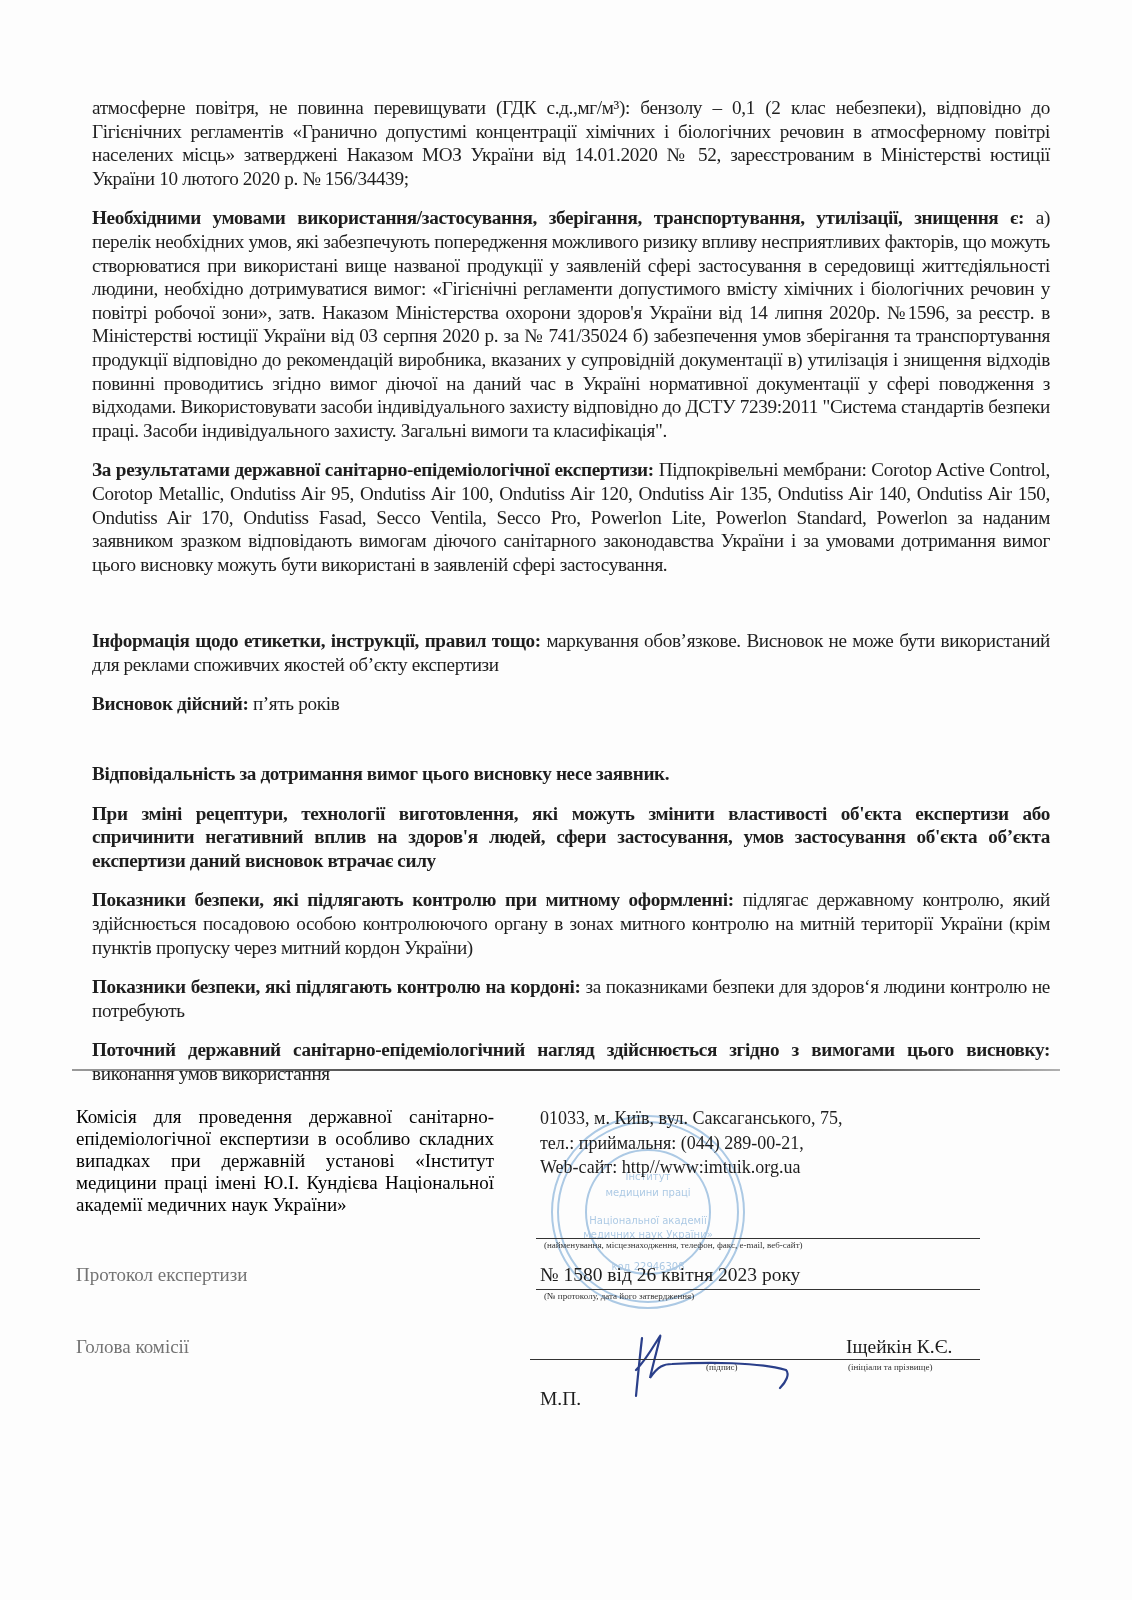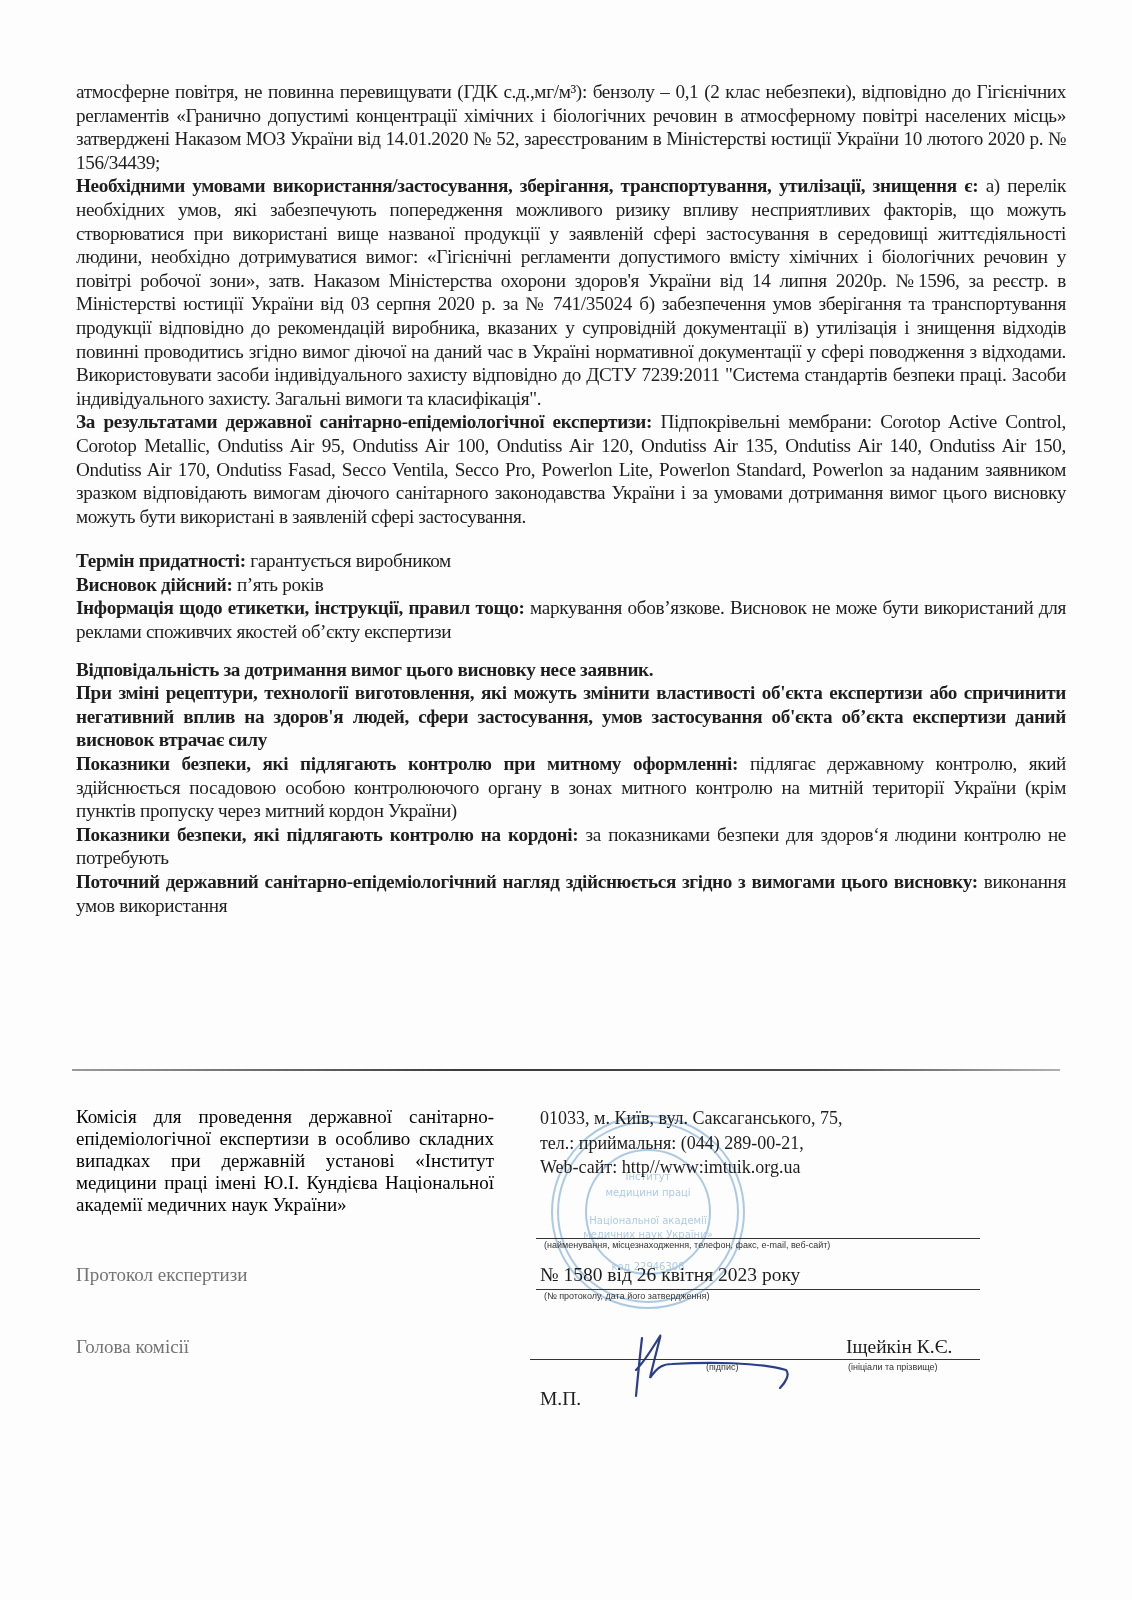--- a/index.html
+++ b/index.html
@@ -7,65 +7,64 @@
     .page {
       position: absolute; left: 0; top: 0; width: 1132px; height: 1600px;
       background: #fdfdfd; color: #1e1e1e;
       font-family: "Liberation Serif", "DejaVu Serif", serif;
     }
     .body-text {
       position: absolute; left: 76px; top: 80px; width: 990px;
       font-size: 19.2px; line-height: 23.6px; text-align: justify;
       letter-spacing: -0.35px;
     }
-    .body-text p { margin: 0; }
+    .body-text p { margin: 16px; }
     .body-text b { font-weight: bold; }
     .gap-small { height: 14px; }
     .gap { height: 21px; }
     .rule-main {
       position: absolute; left: 72px; top: 1069px; width: 988px; height: 2px;
       background: linear-gradient(90deg, #9a9a9a, #3a3a3a 40%, #4a4a4a 75%, #b0b0b0);
     }
     .left-col {
       position: absolute; left: 76px; top: 1106px; width: 418px;
       font-size: 19px; line-height: 22px; text-align: justify;
       text-align-last: left; color: #000000;
     }
     .left-col p { margin: 0; }
     .left-label { position: absolute; left: 76px; font-size: 19px; color: #737373; }
     .right-col {
       position: absolute; left: 540px; top: 1106px; width: 440px;
       font-size: 18px; line-height: 24.5px; color: #1d1d1d;
     }
     .right-col p { margin: 0; }
     .sub-rule { position: absolute; height: 1px; background: #333; }
-    .caption { position: absolute; font-size: 9px; color: #333; font-family: Liberation Sans, sans-serif; }
+    .caption { position: absolute; font-size: 9px; color: #333; font-family: Liberation Serif, serif; }
     .field-value { position: absolute; font-size: 19.5px; color: #1d1d1d; }
     .stamp { position: absolute; left: 548px; top: 1112px; width: 200px; height: 200px; opacity: 0.55; }
     .signature { position: absolute; left: 628px; top: 1330px; width: 170px; height: 70px; }
   </style>
 </head>
 <body>
 
 <div class="page">
 
   <div class="body-text">
     <p>атмосферне повітря, не повинна перевищувати (ГДК с.д.,мг/м³): бензолу – 0,1 (2 клас небезпеки), відповідно до Гігієнічних регламентів «Гранично допустимі концентрації хімічних і біологічних речовин в атмосферному повітрі населених місць» затверджені Наказом МОЗ України від 14.01.2020 № 52, зареєстрованим в Міністерстві юстиції України 10 лютого 2020 р. № 156/34439;</p>
 
     <p><b>Необхідними умовами використання/застосування, зберігання, транспортування, утилізації, знищення є:</b><span> а) перелік необхідних умов, які забезпечують попередження можливого ризику впливу несприятливих факторів, що можуть створюватися при використані вище названої продукції у заявленій сфері застосування в середовищі життєдіяльності людини, необхідно дотримуватися вимог: «Гігієнічні регламенти допустимого вмісту хімічних і біологічних речовин у повітрі робочої зони», затв. Наказом Міністерства охорони здоров'я України від 14 липня 2020р. №1596,  за реєстр. в Міністерстві юстиції України від 03 серпня 2020 р. за № 741/35024 б) забезпечення умов зберігання та транспортування продукції відповідно до рекомендацій виробника, вказаних у супровідній документації в) утилізація і знищення відходів повинні проводитись згідно вимог діючої на даний час в Україні нормативної документації у сфері поводження з відходами. Використовувати засоби індивідуального захисту відповідно до ДСТУ 7239:2011 "Система стандартів безпеки праці. Засоби індивідуального захисту. Загальні вимоги та класифікація".</span></p>
 
     <p><b>За результатами державної санітарно-епідеміологічної експертизи:</b><span> Підпокрівельні мембрани: Corotop Active Control, Corotop Metallic, Ondutiss Air 95, Ondutiss Air 100, Ondutiss Air 120, Ondutiss Air 135, Ondutiss Air 140, Ondutiss Air 150, Ondutiss Air 170, Ondutiss Fasad, Secco Ventila, Secco Pro, Powerlon Lite, Powerlon Standard,  Powerlon за наданим заявником зразком відповідають вимогам діючого санітарного законодавства України і за умовами дотримання вимог цього висновку можуть бути використані в заявленій сфері застосування.</span></p>
 
     <div class="gap"></div>
 
-    <p><b>Термін придатності:</b><span> гарантується виробником</span></p>
+
+    <p><b>Інформація щодо етикетки, інструкції, правил тощо:</b><span> маркування обов’язкове. Висновок не може бути використаний для реклами споживчих якостей об’єкту експертизи</span></p>
 
     <p><b>Висновок дійсний:</b><span> п’ять років</span></p>
-
-    <p><b>Інформація щодо етикетки, інструкції, правил тощо:</b><span> маркування обов’язкове. Висновок не може бути використаний для реклами споживчих якостей об’єкту експертизи</span></p>
 
     <div class="gap-small"></div>
 
     <p><b>Відповідальність за дотримання вимог цього висновку несе заявник.</b></p>
 
     <p><b>При зміні рецептури, технології виготовлення, які можуть змінити властивості об'єкта експертизи або спричинити негативний вплив на здоров'я людей, сфери застосування, умов застосування об'єкта об’єкта експертизи даний висновок втрачає силу</b></p>
 
     <p><b>Показники безпеки, які підлягають контролю при митному оформленні:</b><span> підлягає державному контролю, який здійснюється посадовою особою контролюючого органу в зонах митного контролю на митній території України (крім пунктів пропуску через митний кордон України)</span></p>
 
     <p><b>Показники безпеки, які підлягають контролю на кордоні:</b><span> за показниками безпеки для здоров‘я людини контролю не потребують</span></p>

